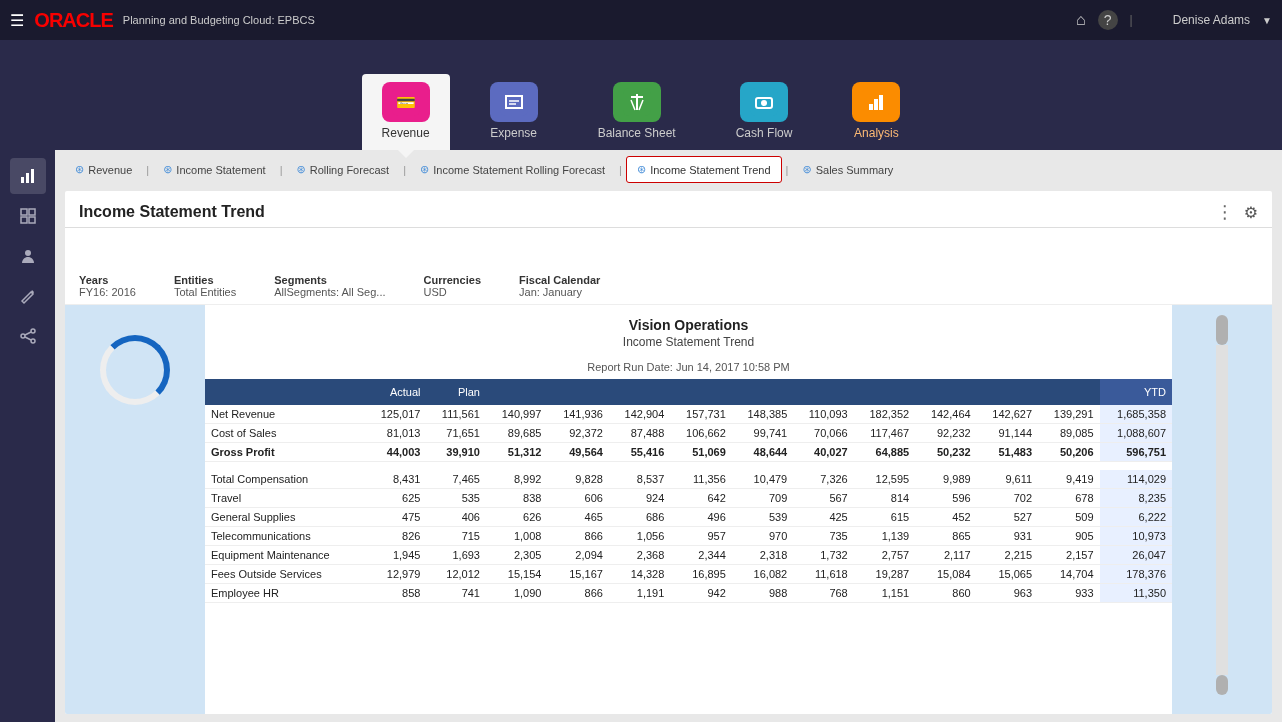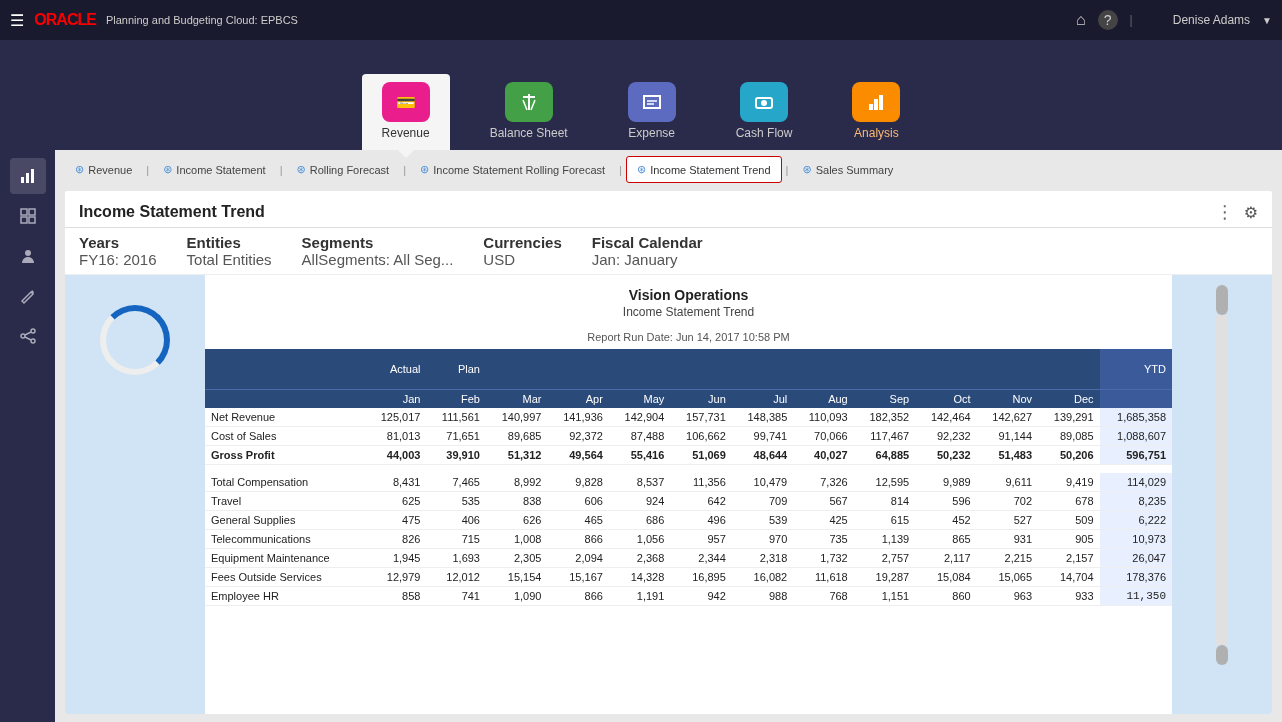--- a/index.html
+++ b/index.html
@@ -8,21 +8,21 @@
     
     .top-bar {
       background: #1a1a2e;
       display: flex;
       align-items: center;
       height: 40px;
       padding: 0 10px;
       color: white;
     }
     .top-bar-left { display: flex; align-items: center; gap: 10px; }
-    .oracle-logo { color: #f80000; font-weight: bold; font-size: 16px; letter-spacing: -1px; }
+    .oracle-logo { color: #f80000; font-weight: bold; font-size: 20px; letter-spacing: -1px; }
     .top-bar-right { margin-left: auto; display: flex; align-items: center; gap: 12px; color: #ccc; font-size: 12px; }
     .top-bar-right .divider { color: #666; }
 
     
     .nav-icons-bar {
       background: #2a2a4a;
       display: flex;
       justify-content: center;
       align-items: flex-end;
       gap: 20px;
@@ -153,25 +153,26 @@
       justify-content: space-between;
       padding: 10px 14px 4px;
       border-bottom: 1px solid #ddd;
     }
     .page-title { font-size: 16px; font-weight: bold; color: #222; }
     .gear-icon { color: #555; font-size: 16px; cursor: pointer; }
 
     
     .filter-bar {
       display: flex;
-      gap: 30px;
+      gap: 38px;
       padding: 6px 14px;
       border-bottom: 1px solid #eee;
-      font-size: 15px;
+      font-size: 11px;
       color: #333;
+      margin-top: 40px;
     }
     .filter-item label { font-weight: bold; display: block; color: #333; }
     .filter-item span { color: #555; }
 
     
     .report-body {
       flex: 1;
       overflow: auto;
       display: flex;
     }
@@ -216,21 +217,21 @@
       white-space: nowrap;
     }
     .data-table thead th.label-col {
       text-align: left;
       width: 160px;
     }
     .data-table thead th.ytd-col {
       background: #3a5a9a;
     }
     .data-table thead .header-row-1 th {
-      padding: 14px 6px;
+      padding: 7px 6px;
       font-size: 11px;
     }
     .data-table thead .header-row-2 th {
       padding: 3px 6px;
       font-size: 11px;
       border-top: 1px solid #4a6aaa;
     }
     .data-table tbody tr td {
       padding: 3px 6px;
       text-align: right;
@@ -283,43 +284,43 @@
   <div class="nav-icon-item active">
     <div class="nav-icon-emoji icon-revenue">
       <svg width="28" height="28" viewBox="0 0 28 28">
           <rect width="28" height="28" fill="#e91e8c" rx="6"></rect>
           <text x="14" y="20" text-anchor="middle" fill="white" font-size="16">💳</text>
         </svg>
     </div>
     <span>Revenue</span>
   </div>
   <div class="nav-icon-item">
+    <div class="nav-icon-emoji icon-expense">
+      <svg width="28" height="28" viewBox="0 0 28 28">
+          <rect width="28" height="28" fill="#5c6bc0" rx="6"></rect>
+          <rect x="6" y="8" width="16" height="12" fill="none" stroke="white" stroke-width="2"></rect>
+          <line x1="9" y1="13" x2="19" y2="13" stroke="white" stroke-width="1.5"></line>
+          <line x1="9" y1="16" x2="16" y2="16" stroke="white" stroke-width="1.5"></line>
+        </svg>
+    </div>
+    <span style="color:#ccc;">Expense</span>
+  </div>
+  <div class="nav-icon-item">
     <div class="nav-icon-emoji icon-balance">
       <svg width="28" height="28" viewBox="0 0 28 28">
           <rect width="28" height="28" fill="#43a047" rx="6"></rect>
           <line x1="14" y1="6" x2="14" y2="22" stroke="white" stroke-width="2"></line>
           <line x1="8" y1="9" x2="20" y2="9" stroke="white" stroke-width="2"></line>
           <line x1="8" y1="12" x2="12" y2="22" stroke="white" stroke-width="1.5"></line>
           <line x1="20" y1="12" x2="16" y2="22" stroke="white" stroke-width="1.5"></line>
         </svg>
     </div>
     <span style="color:#ccc;">Balance Sheet</span>
   </div>
   <div class="nav-icon-item">
-    <div class="nav-icon-emoji icon-expense">
-      <svg width="28" height="28" viewBox="0 0 28 28">
-          <rect width="28" height="28" fill="#5c6bc0" rx="6"></rect>
-          <rect x="6" y="8" width="16" height="12" fill="none" stroke="white" stroke-width="2"></rect>
-          <line x1="9" y1="13" x2="19" y2="13" stroke="white" stroke-width="1.5"></line>
-          <line x1="9" y1="16" x2="16" y2="16" stroke="white" stroke-width="1.5"></line>
-        </svg>
-    </div>
-    <span style="color:#ccc;">Expense</span>
-  </div>
-  <div class="nav-icon-item">
     <div class="nav-icon-emoji icon-cashflow">
       <svg width="28" height="28" viewBox="0 0 28 28">
           <rect width="28" height="28" fill="#26a6c8" rx="6"></rect>
           <rect x="6" y="10" width="16" height="10" rx="2" fill="none" stroke="white" stroke-width="2"></rect>
           <circle cx="14" cy="15" r="3" fill="white"></circle>
         </svg>
     </div>
     <span style="color:#ccc;">Cash Flow</span>
   </div>
   <div class="nav-icon-item">
@@ -469,36 +470,20 @@
                 <th></th>
                 <th></th>
                 <th></th>
                 <th></th>
                 <th></th>
                 <th></th>
                 <th></th>
                 <th></th>
                 <th></th>
                 <th class="ytd-col">YTD</th>
-              </tr>
-              <tr class="header-row-2">
-                <th class="label-col"></th>
-                <th>Jan</th>
-                <th>Feb</th>
-                <th>Mar</th>
-                <th>Apr</th>
-                <th>May</th>
-                <th>Jun</th>
-                <th>Jul</th>
-                <th>Aug</th>
-                <th>Sep</th>
-                <th>Oct</th>
-                <th>Nov</th>
-                <th>Dec</th>
-                <th class="ytd-col"></th>
               </tr>
             </thead>
             <tbody id="table-body">
             <tr>
                   <td class="row-label">Net Revenue</td>
                   <td>125,017</td>
                   <td>111,561</td>
                   <td>140,997</td>
                   <td>141,936</td>
                   <td>142,904</td>
@@ -662,21 +647,21 @@
                   <td>1,090</td>
                   <td>866</td>
                   <td>1,191</td>
                   <td>942</td>
                   <td>988</td>
                   <td>768</td>
                   <td>1,151</td>
                   <td>860</td>
                   <td>963</td>
                   <td>933</td>
-                  <td style="background: rgb(232, 240, 255); font-family: Liberation Mono, monospace;">11,350</td>
+                  <td style="background: rgb(232, 240, 255);">11,350</td>
                 </tr>
               </tbody>
           </table>
         </div>
 
         <div class="report-right-panel">
 
           <div style="width:12px; background:#b0b0b0; margin:0 auto; margin-top:10px; height:30px; border-radius:6px;"></div>
           <div style="width:12px; background:#e0e0e0; margin:0 auto; height:330px;"></div>
           <div style="width:12px; background:#b0b0b0; margin:0 auto; height:20px; border-radius:6px;"></div>

